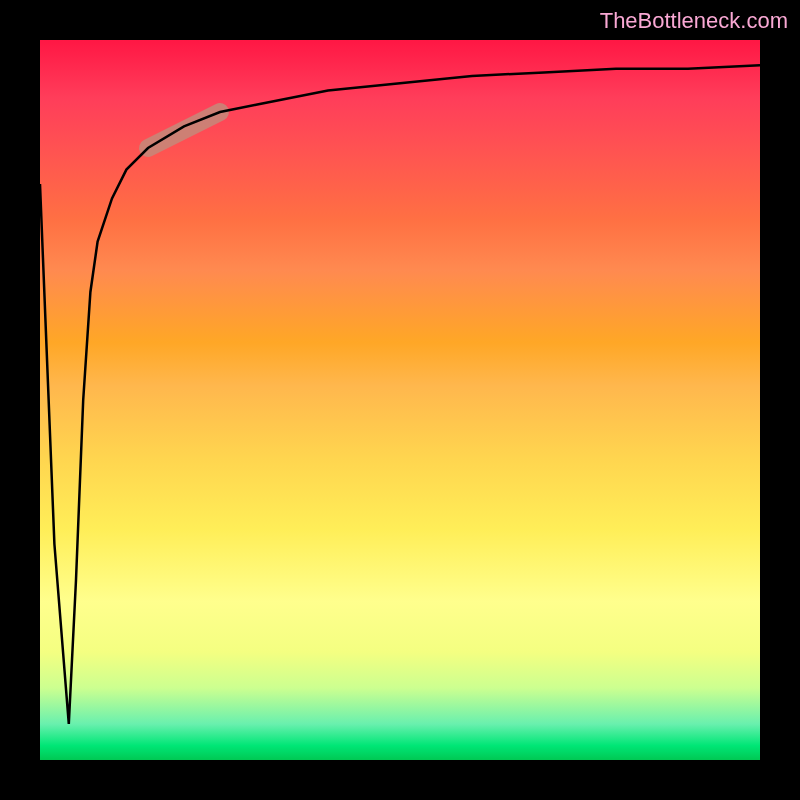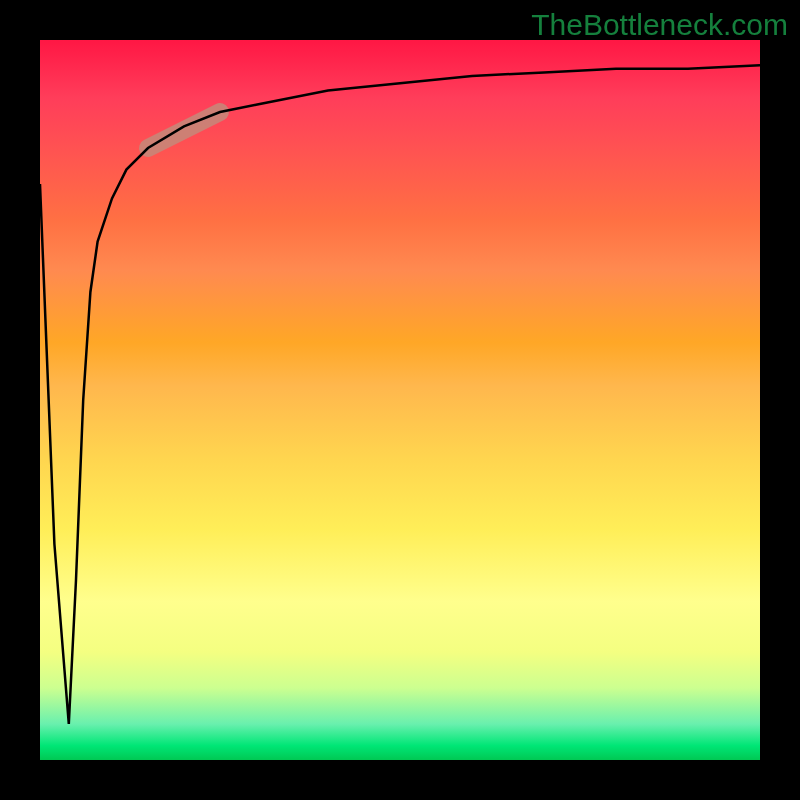--- a/index.html
+++ b/index.html
@@ -42,22 +42,22 @@
         #ccff90 90%,
         #69f0ae 95%,
         #00e676 98%,
         #00c853 100%
       );
     }
     .watermark {
       position: absolute;
       top: 8px;
       right: 12px;
-      color: #15803d;
-      font-size: 30px;
+      color: #f9a8d4;
+      font-size: 22px;
       font-weight: normal;
       z-index: 10;
     }
     .curve-svg {
       position: absolute;
       top: 40px;
       left: 40px;
       width: 720px;
       height: 720px;
       z-index: 5;

